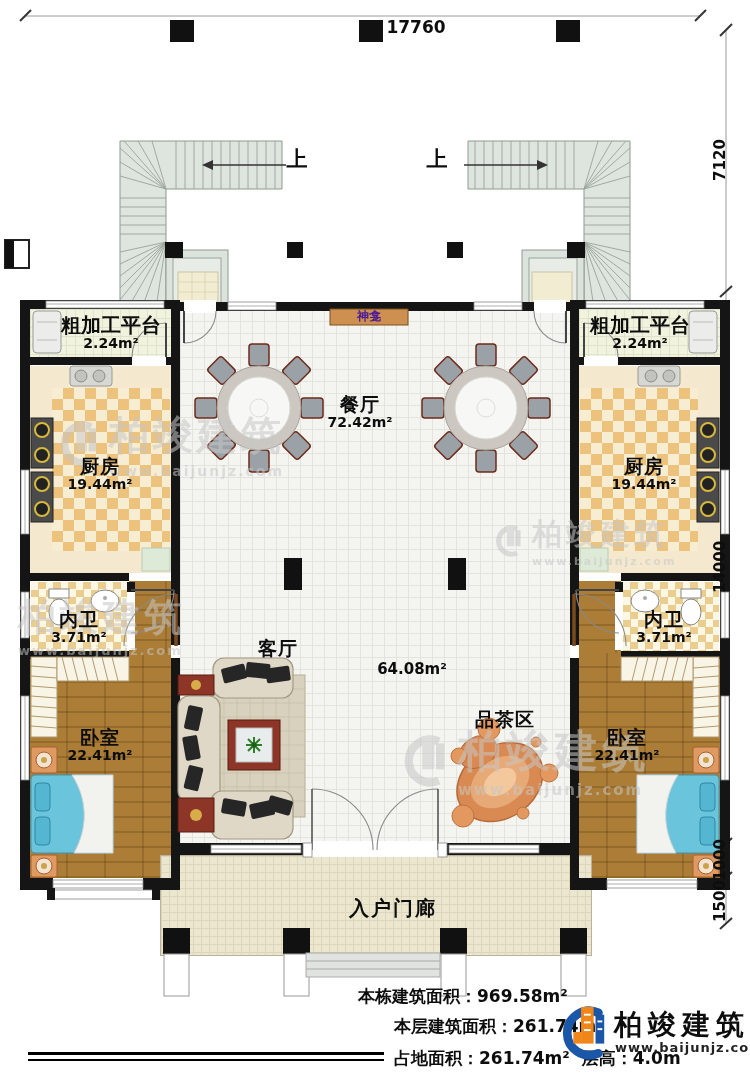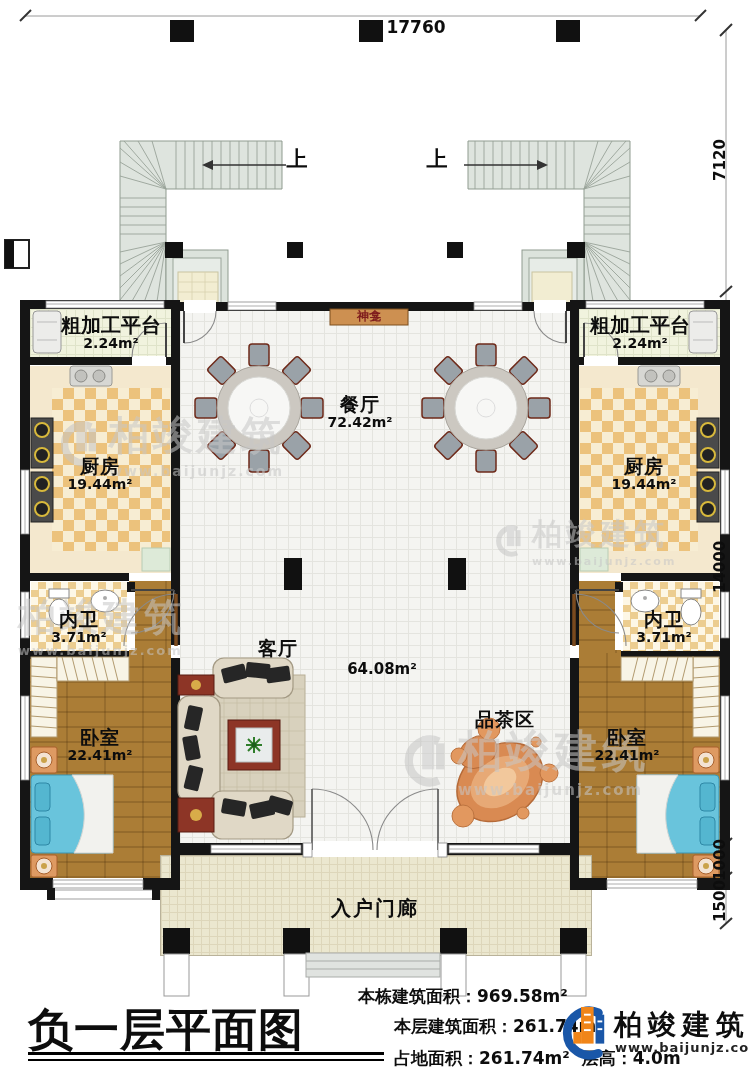--- a/index.html
+++ b/index.html
@@ -24,23 +24,23 @@
   .porchf{background:
     linear-gradient(#ddd6ba 1px,transparent 1px),
     linear-gradient(90deg,#ddd6ba 1px,transparent 1px),#ebe7cf;
     background-size:8px 8px;border:1px solid #b9b29a;z-index:10;}
   svg.overlay{position:absolute;left:0;top:0;z-index:20;pointer-events:none;}
   
   .rlabel{position:absolute;transform:translate(-50%,-50%);text-align:center;
           white-space:nowrap;z-index:30;font-weight:700;line-height:1.12;}
   .rname{font-size:19px;letter-spacing:1px;}
   .rname.sm{font-size:20px;letter-spacing:0;}
-  .rname.lg{font-size:20px;letter-spacing:2px;}
+  .rname.lg{font-size:20px;letter-spacing:2px;padding-left:36px;}
   .rarea{font-size:14px;}
-  .shrine-label{font-size:12px;color:#7f1d1d;}
+  .shrine-label{font-size:12px;color:#4c1d95;}
   .up{font-size:21px;font-weight:700;}
   .dim{position:absolute;font-weight:700;font-size:17px;z-index:30;transform:translate(-50%,-50%);}
   .vdim{transform:translate(-50%,-50%) rotate(-90deg);font-size:15px;}
   
   .wm{position:absolute;z-index:25;display:flex;align-items:center;gap:8px;
       color:#c7c7c7;opacity:.55;pointer-events:none;}
   .wm-cn{font-weight:700;letter-spacing:4px;}
   .wm-url{font-weight:700;letter-spacing:2px;}
   
   .tb{position:absolute;z-index:40;white-space:nowrap;}
@@ -569,42 +569,41 @@
       <div class="rarea">3.71m²</div>
     </div>
   <div class="rlabel" style="left:664px;top:627px;">
     <div class="rname">内卫</div>
       <div class="rarea">3.71m²</div>
     </div>
 
   <div class="rlabel" style="left:278px;top:649px;">
     <div class="rname">客厅</div>
     </div>
-  <div class="rlabel" style="left:382px;top:669px;">
+  <div class="rlabel" style="left:412px;top:669px;">
     <div class="rarea" style="font-size:15px;">64.08m²</div>
     </div>
 
   <div class="rlabel" style="left:505px;top:720px;">
     <div class="rname">品茶区</div>
     </div>
 
   <div class="rlabel" style="left:100px;top:745px;">
     <div class="rname">卧室</div>
       <div class="rarea">22.41m²</div>
     </div>
   <div class="rlabel" style="left:627px;top:745px;">
     <div class="rname">卧室</div>
       <div class="rarea">22.41m²</div>
     </div>
 
   <div class="rlabel" style="left:375px;top:908px;">
     <div class="rname lg">入户门廊</div>
     </div>
 
-  <div class="tb tb-title" style="left:28px;top:1000px;">负一层平面图</div>
   <div class="rule" style="left:28px;top:1052px;width:356px;height:3px;"></div>
   <div class="rule" style="left:28px;top:1059px;width:356px;height:1.5px;"></div>
 
   <div class="tb tb-line" style="left:358px;top:985px;">本栋建筑面积：969.58m²</div>
   <div class="tb tb-line" style="left:394px;top:1015px;">本层建筑面积：261.74m²</div>
   <div class="tb tb-line" style="left:394px;top:1047px;">
     <span>占地面积：261.74m²</span><span style="margin-left:12px;">层高：4.0m</span>
   </div>
 
   <div class="tb" style="left:556px;top:1002px;">

